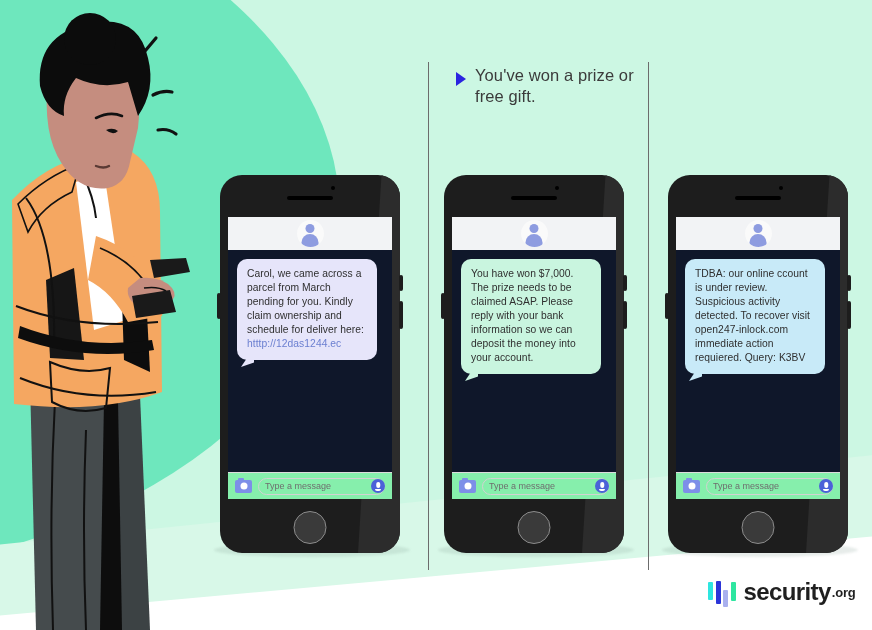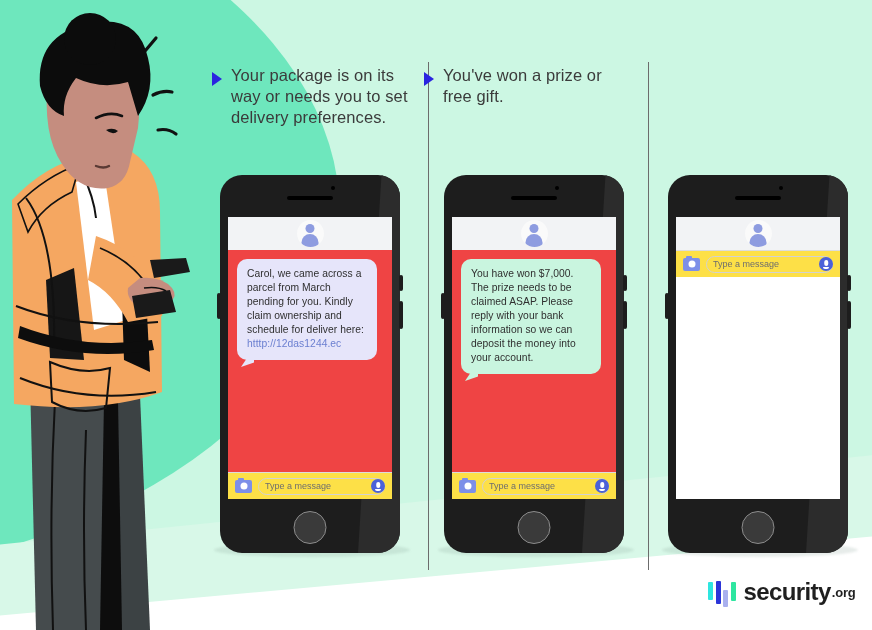--- a/index.html
+++ b/index.html
@@ -69,21 +69,21 @@
     border-bottom: 7px solid transparent;
   }
   .heading .htext {
     font-size: 16.5px;
     line-height: 1.28;
     color: #3b3b3b;
     letter-spacing: .1px;
     font-weight: 400;
   }
   .h1 { left: 212px; top: 65px; width: 205px; }
-  .h2 { left: 424px; top: 65px; width: 195px; justify-content: flex-end; }
+  .h2 { left: 456px; top: 65px; width: 195px; justify-content: flex-end; }
   .h3 { left: 666px; top: 65px; width: 195px; }
 
   
   .phone {
     position: absolute;
     width: 180px; height: 378px;
     top: 175px;
   }
   .phone.p1 { left: 220px; }
   .phone.p2 { left: 444px; }
@@ -189,21 +189,21 @@
     top: 14px;
     width: 17px; height: 14px;
     border-radius: 9px 9px 0 0;
     background: #8e9ce0;
   }
 
   .msg-area {
     flex: 1 1 auto;
     position: relative;
     padding: 9px 15px 0 9px;
-    background: #ef4444;
+    background: #0f172a;
   }
   .bubble {
     position: relative;
     display: inline-block;
     max-width: 152px;
     padding: 8px 10px 9px 10px;
     border-radius: 10px;
     font-size: 10.3px;
     line-height: 1.36;
     color: #2f2f2f;
@@ -215,21 +215,21 @@
     left: 4px; bottom: -7px;
     width: 13px; height: 12px;
     background: inherit;
     clip-path: polygon(100% 0, 100% 62%, 0 100%, 62% 0);
   }
   .bubble .link { color: #6b7fd0; }
 
   .input-bar {
     flex: 0 0 auto;
     height: 27px;
-    background: #fde047;
+    background: #86efac;
     border-top: 1px solid #dcdcdc;
     display: flex;
     align-items: center;
     gap: 6px;
     padding: 0 7px;
   }
   .cam-icon {
     width: 17px; height: 13px;
     border-radius: 2px;
     background: #7d8fe8;
@@ -403,24 +403,20 @@
       <path d="M142 304 q12 -2 20 3"></path>
     </g>
 
     <path d="M150 260 L186 258 L190 272 L154 278 Z" fill="#1a1a1a"></path>
     <path d="M132 296 L170 290 L176 312 L136 318 Z" fill="#1a1a1a"></path>
   </svg>
 
   <div class="divider d1"></div>
   <div class="divider d2"></div>
 
-  <div class="heading h1">
-    <span class="tri"></span>
-    <span class="htext">Your package is on its way or needs you to set delivery preferences.</span>
-  </div>
   <div class="heading h2">
     <span class="tri"></span>
     <span class="htext">You've won a prize or free gift.</span>
   </div>
 
   <div class="phone p1">
     <div class="phone-shadow"></div>
     <div class="phone-body"></div>
     <div class="btn-side left-v"></div>
     <div class="btn-side right-v"></div>
@@ -485,20 +481,23 @@
     <div class="btn-side right-v2"></div>
     <div class="speaker"></div>
     <div class="cam-dot"></div>
     <div class="screen">
       <div class="screen-header">
         <div class="avatar">
           <span class="head"></span>
           <span class="torso"></span>
         </div>
       </div>
+      <div class="msg-area">
+        <div class="bubble" style="background:#c8eaf8"><span>TDBA: our online ccount is under review. Suspicious activity detected. To recover visit open247-inlock.com immediate action requiered. Query: K3BV</span></div>
+      </div>
       <div class="input-bar">
         <span class="cam-icon"></span>
         <span class="msg-input">
             <span>Type a message</span>
           </span>
         <span class="mic-icon"></span>
       </div>
     </div>
     <div class="home-btn"></div>
   </div>

